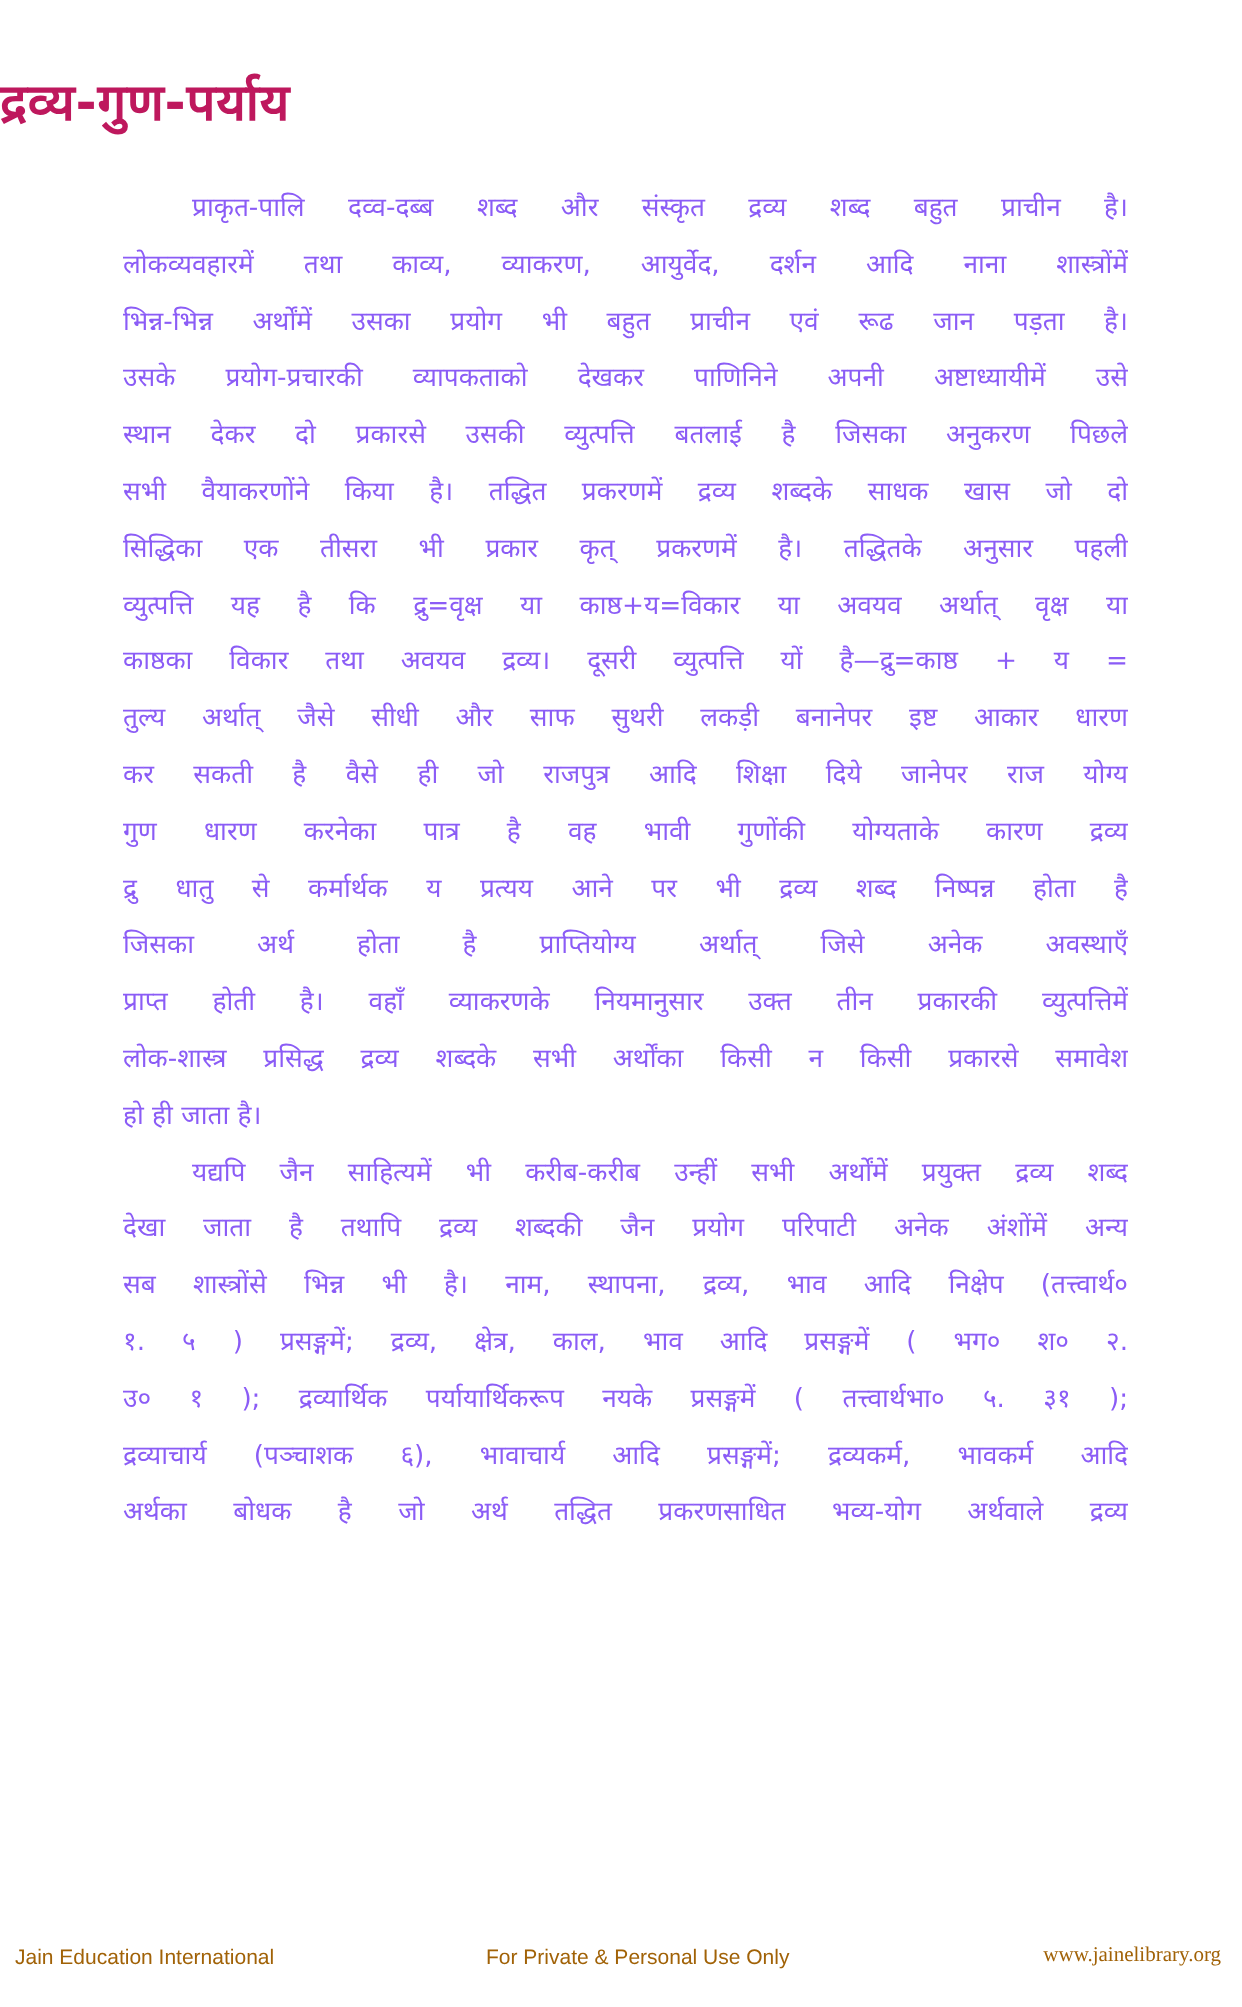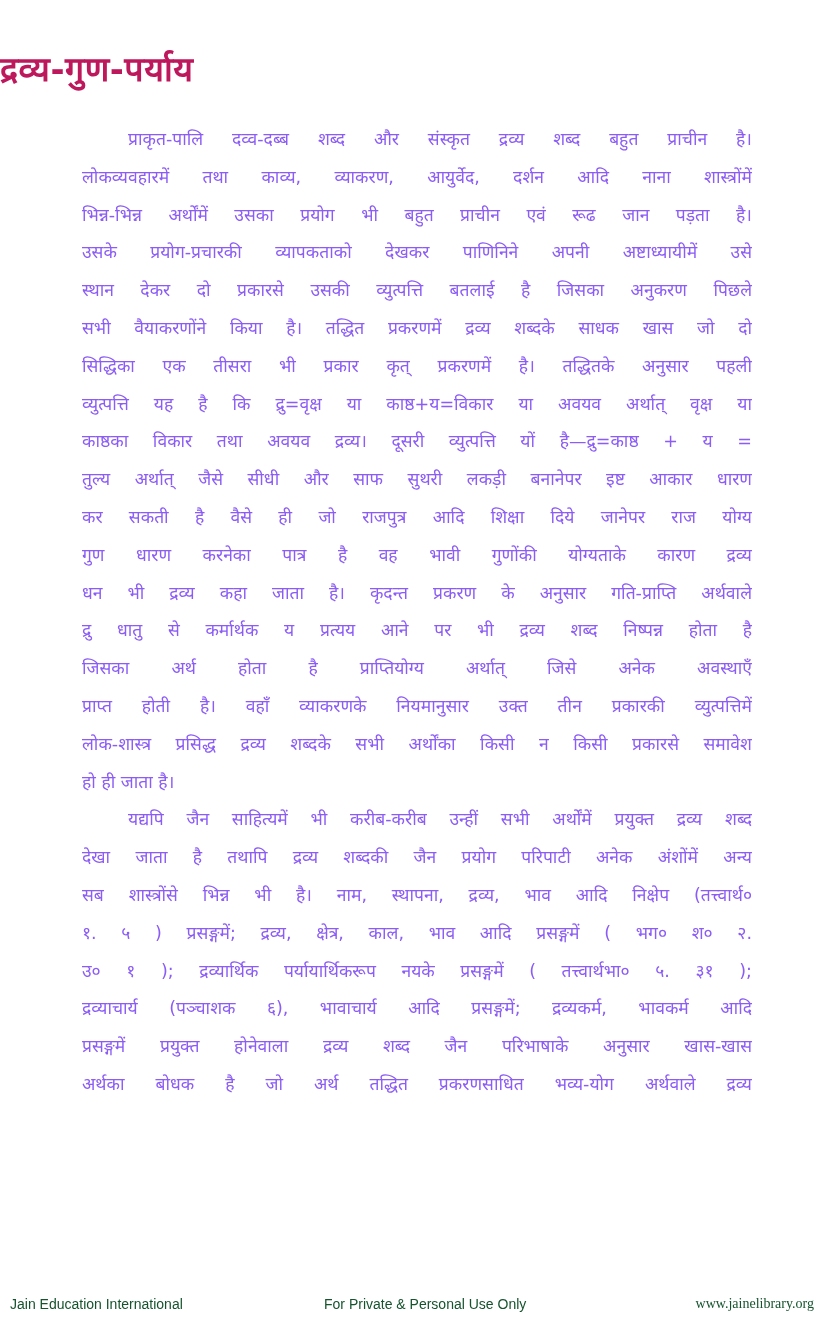--- a/index.html
+++ b/index.html
@@ -50,21 +50,21 @@
   .line.indent { padding-left: 46px; }
   .line.last { text-align-last: left; }
   .footer {
     position: absolute;
     top: 1296px;
     left: 0;
     width: 828px;
     height: 22px;
     font-family: "Liberation Sans", sans-serif;
     font-size: 14px;
-    color: #14532d;
+    color: #a16207;
   }
   .footer span { position: absolute; top: 0; white-space: nowrap; }
   .footer .f-left { left: 10px; }
   .footer .f-center { left: 324px; text-align: center; }
   .footer .f-right { right: 14px; font-family: Liberation Serif, serif; }
 </style>
 </head>
 <body>
 
 <div class="page">
@@ -77,33 +77,31 @@
     <span class="line">भिन्न-भिन्न अर्थोंमें उसका प्रयोग भी बहुत प्राचीन एवं रूढ जान पड़ता है।</span>
     <span class="line">उसके प्रयोग-प्रचारकी व्यापकताको देखकर पाणिनिने अपनी अष्टाध्यायीमें उसे</span>
     <span class="line">स्थान देकर दो प्रकारसे उसकी व्युत्पत्ति बतलाई है जिसका अनुकरण पिछले</span>
     <span class="line">सभी वैयाकरणोंने किया है। तद्धित प्रकरणमें द्रव्य शब्दके साधक खास जो दो</span>
     <span class="line">सिद्धिका एक तीसरा भी प्रकार कृत् प्रकरणमें है। तद्धितके अनुसार पहली</span>
     <span class="line">व्युत्पत्ति यह है कि द्रु=वृक्ष या काष्ठ+य=विकार या अवयव अर्थात् वृक्ष या</span>
     <span class="line">काष्ठका विकार तथा अवयव द्रव्य। दूसरी व्युत्पत्ति यों है—द्रु=काष्ठ + य =</span>
     <span class="line">तुल्य अर्थात् जैसे सीधी और साफ सुथरी लकड़ी बनानेपर इष्ट आकार धारण</span>
     <span class="line">कर सकती है वैसे ही जो राजपुत्र आदि शिक्षा दिये जानेपर राज योग्य</span>
     <span class="line">गुण धारण करनेका पात्र है वह भावी गुणोंकी योग्यताके कारण द्रव्य</span>
-    <span class="line">धन भी द्रव्य कहा जाता है। कृदन्त प्रकरण के अनुसार गति-प्राप्ति अर्थवाले</span>
     <span class="line">द्रु धातु से कर्मार्थक य प्रत्यय आने पर भी द्रव्य शब्द निष्पन्न होता है</span>
     <span class="line">जिसका अर्थ होता है प्राप्तियोग्य अर्थात् जिसे अनेक अवस्थाएँ</span>
     <span class="line">प्राप्त होती है। वहाँ व्याकरणके नियमानुसार उक्त तीन प्रकारकी व्युत्पत्तिमें</span>
     <span class="line">लोक-शास्त्र प्रसिद्ध द्रव्य शब्दके सभी अर्थोंका किसी न किसी प्रकारसे समावेश</span>
     <span class="line last">हो ही जाता है।</span>
     <span class="line indent">यद्यपि जैन साहित्यमें भी करीब-करीब उन्हीं सभी अर्थोंमें प्रयुक्त द्रव्य शब्द</span>
     <span class="line">देखा जाता है तथापि द्रव्य शब्दकी जैन प्रयोग परिपाटी अनेक अंशोंमें अन्य</span>
     <span class="line">सब शास्त्रोंसे भिन्न भी है। नाम, स्थापना, द्रव्य, भाव आदि निक्षेप (तत्त्वार्थ०</span>
     <span class="line">१. ५ ) प्रसङ्गमें; द्रव्य, क्षेत्र, काल, भाव आदि प्रसङ्गमें ( भग० श० २.</span>
     <span class="line">उ० १ ); द्रव्यार्थिक पर्यायार्थिकरूप नयके प्रसङ्गमें ( तत्त्वार्थभा० ५. ३१ );</span>
     <span class="line">द्रव्याचार्य (पञ्चाशक ६), भावाचार्य आदि प्रसङ्गमें; द्रव्यकर्म, भावकर्म आदि</span>
-    <span class="line">प्रसङ्गमें प्रयुक्त होनेवाला द्रव्य शब्द जैन परिभाषाके अनुसार खास-खास</span>
     <span class="line">अर्थका बोधक है जो अर्थ तद्धित प्रकरणसाधित भव्य-योग अर्थवाले द्रव्य</span>
   </div>
 
   <div class="footer">
     <span class="f-left">Jain Education International</span>
     <span class="f-center">For Private &amp; Personal Use Only</span>
     <span class="f-right">www.jainelibrary.org</span>
   </div>
 
 </div>

